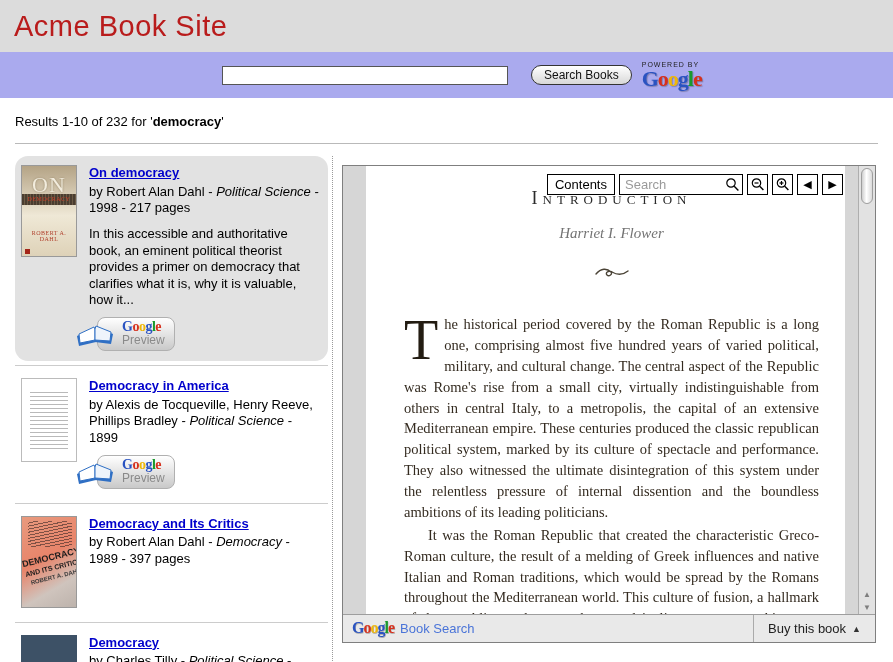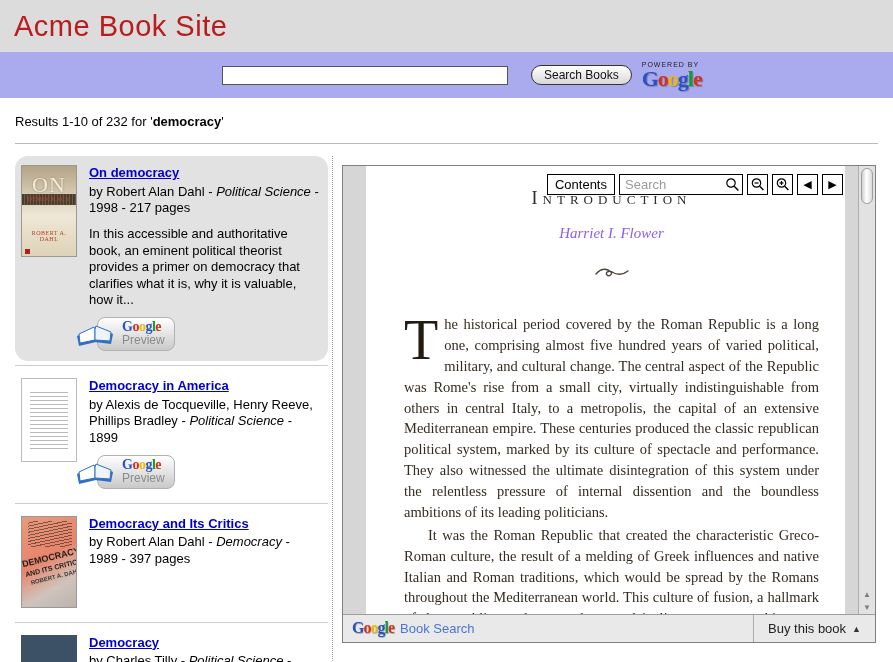--- a/index.html
+++ b/index.html
@@ -82,21 +82,21 @@
   .viewer { position:relative; width:534px; height:478px; margin-left:9px; margin-top:9px;
             border:1px solid #7f7f7f; display:flex; flex-direction:column; background:#d6d6d6; }
   .viewer-body { flex:1; display:flex; overflow:hidden; }
   .gutter-left { width:23px; background:#d6d6d6; }
   .gutter-right { width:13px; background:#d6d6d6; }
   .book-page { flex:1; background:#fff; padding:22px 26px 0 38px; overflow:hidden;
                font-family:"Liberation Serif", serif; color:#342b20; }
   .page-heading { text-align:center; font-size:18px; letter-spacing:5px; color:#2b2b2b;
                   font-variant:small-caps; text-transform:lowercase; }
   .page-heading::first-letter { text-transform:uppercase; }
-  .page-author { text-align:center; font-style:italic; font-size:15px; margin-top:16px; color:#8b5cf6; }
+  .page-author { text-align:center; font-style:italic; font-size:15px; margin-top:16px; color:#737373; }
   .page-ornament { text-align:center; margin-top:24px; }
   .page-text { margin-top:30px; font-size:14.5px; line-height:1.44; text-align:justify; }
   .dropcap { float:left; font-size:56px; line-height:0.8; padding:4px 6px 0 0; color:#231c12; }
   .para2 { text-indent:24px; margin-top:2px; }
 
   
   .viewer-toolbar { position:absolute; top:8px; right:32px; display:flex; gap:4px; align-items:center; z-index:5; }
   .tb-btn { height:21px; background:#fff; border:1px solid #000; font-size:13px; color:#000;
             display:flex; align-items:center; justify-content:center; cursor:pointer; }
   .contents-btn { padding:0 7px; }

